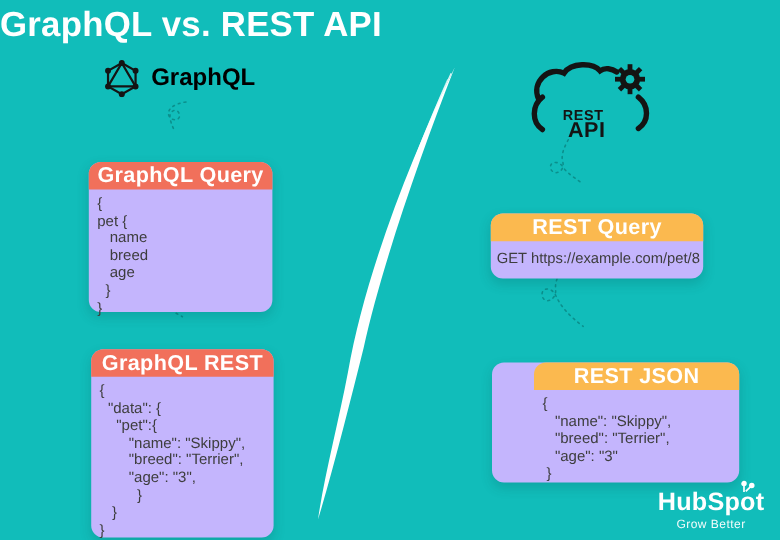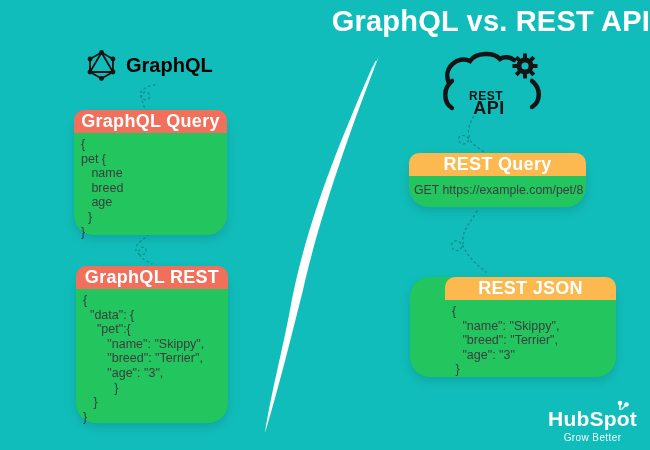--- a/index.html
+++ b/index.html
@@ -6,36 +6,37 @@
   .canvas{
     position:relative;
     width:650px;height:450px;
     background:#11BDBA;
     overflow:hidden;
     font-family:"Liberation Sans",sans-serif;
   }
   svg.deco{position:absolute;left:0;top:0;z-index:1;}
   .title{
     position:absolute;top:5px;left:0;right:0;z-index:3;
-    text-align:right;color:#FFFFFF;
+    text-align:left;color:#FFFFFF;
     font-size:29px;font-weight:800;letter-spacing:0.2px;
   }
   
   .gql-logo{
     position:absolute;left:86px;top:50px;z-index:3;
     display:flex;align-items:center;gap:9px;
   }
   .gql-logo .label{font-size:20px;font-weight:700;color:#000000;}
   
   .rest-logo{position:absolute;left:440px;top:50px;z-index:3;width:104px;height:66px;}
   
   .card{
     position:absolute;z-index:2;
-    background:#22c55e;border-radius:20px;
+    background:#c4b5fd;border-radius:10px;
     box-shadow:0 4px 10px rgba(0,60,60,0.18);
+    margin-top:25px;
   }
   .card .hdr{
     height:23px;border-radius:10px 10px 0 0;
     color:#FFFFFF;font-weight:800;font-size:18px;line-height:23px;
     text-align:center;letter-spacing:0.3px;
   }
   .hdr.salmon{background:#F1705B;}
   .hdr.orange{background:#FBB94F;}
   .card pre{
     margin:0;padding:4px 7px;

